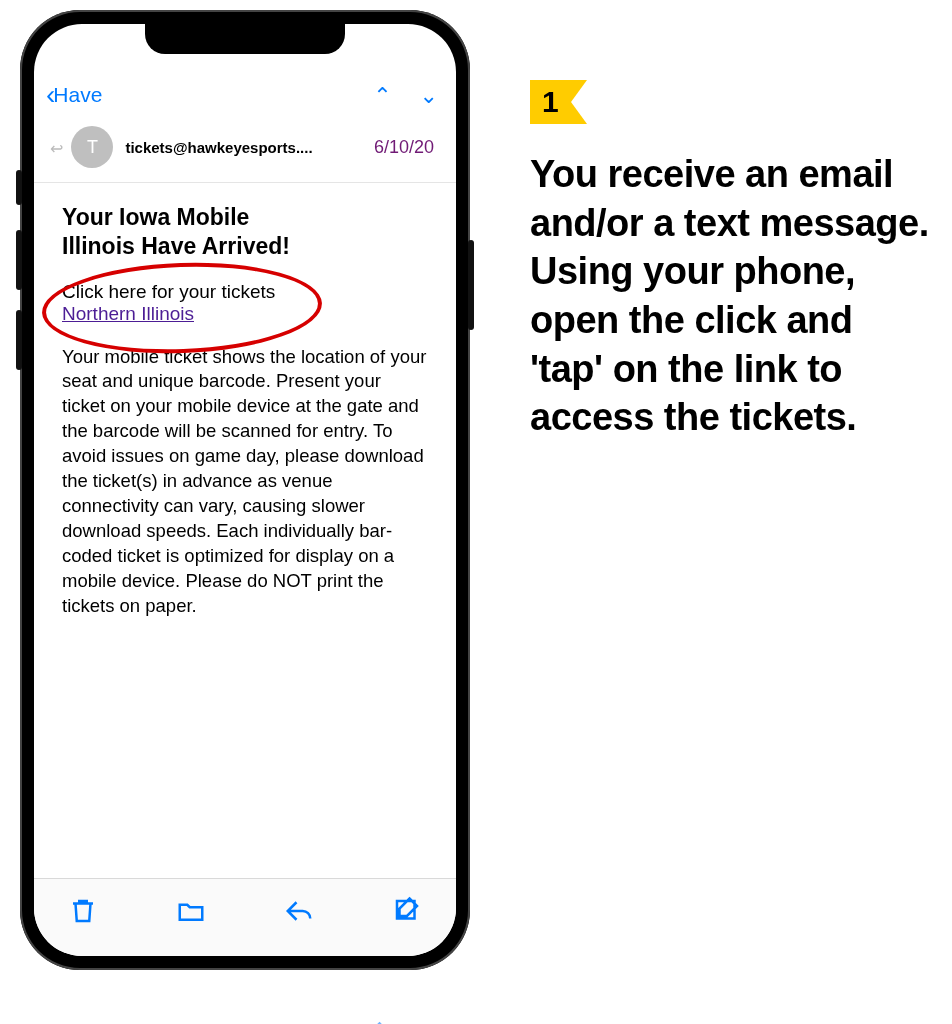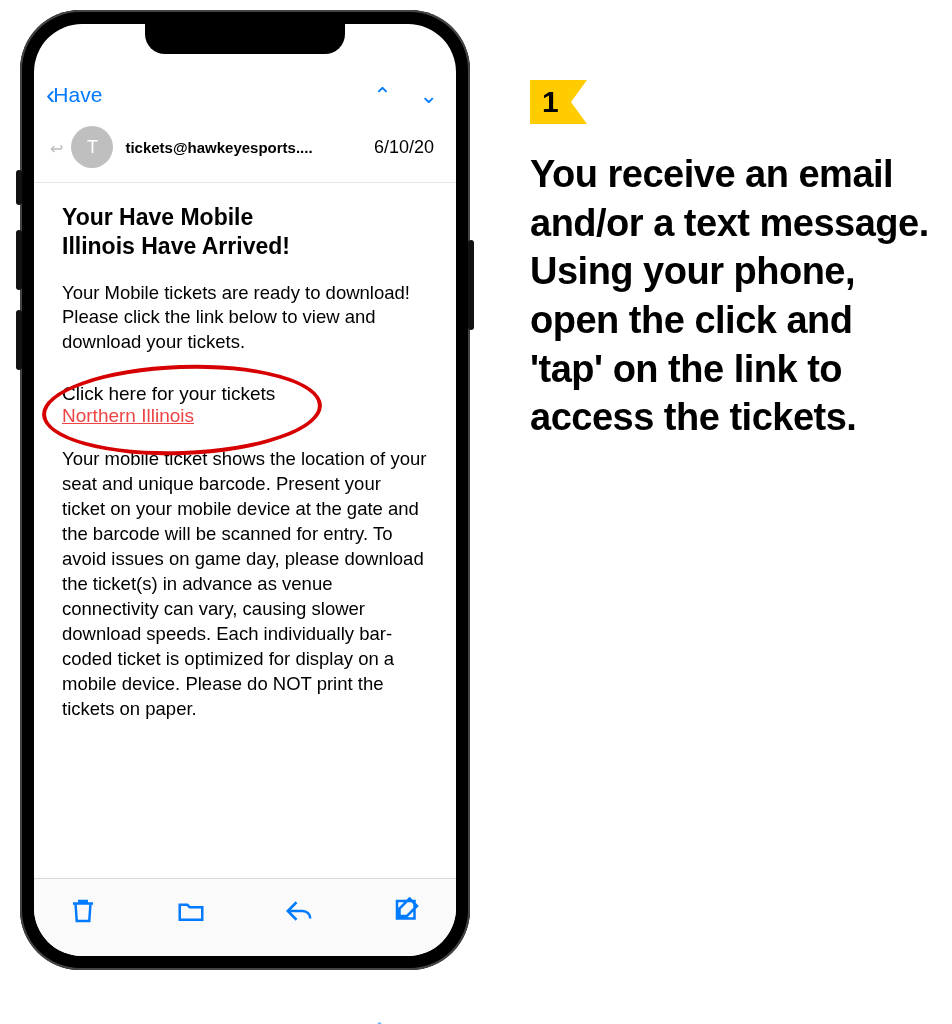--- a/index.html
+++ b/index.html
@@ -66,28 +66,28 @@
     margin-top: 6px;
   }
   .reply-arrow { color: #bbb; font-size: 16px; margin-right: 8px; margin-top: 2px; }
   .avatar {
     width: 42px; height: 42px; border-radius: 50%;
     background: #bfbfbf; color: #fff;
     display: flex; align-items: center; justify-content: center;
     font-size: 18px; margin-right: 12px;
   }
   .sender-name { font-weight: 700; font-size: 15px; flex: 1; }
-  .date { color: #000000; font-size: 18px; }
+  .date { color: #701a75; font-size: 18px; }
 
   .email-body { padding: 20px 28px 0 28px; color: #000; height: 720px; }
   .email-title { font-weight: 700; font-size: 23px; line-height: 1.25; margin-bottom: 20px; }
   .email-p { font-size: 18.5px; line-height: 1.35; margin-bottom: 28px; }
   .link-block { margin-bottom: 20px; position: relative; }
   .link-caption { font-size: 19px; }
-  .ticket-link { color: #ef4444; text-decoration: underline; font-size: 19px; }
+  .ticket-link { color: #4c1d95; text-decoration: underline; font-size: 19px; }
 
   .ellipse {
     position: absolute; border: 4px solid #d60000; border-radius: 50%;
     width: 280px; height: 90px;
     top: -18px; left: -20px;
     transform: rotate(-2deg);
     pointer-events: none;
   }
 
   .toolbar {
@@ -161,24 +161,23 @@
         <span class="reply-arrow">↩</span>
         <div class="avatar">
             <span>T</span>
           </div>
         <div class="sender-name">tickets@hawkeyesports....</div>
         <div class="date">6/10/20</div>
       </div>
 
       <div class="email-body">
         <div class="email-title">
-          <span>Your Have Mobile</span><br>
+          <span>Your Iowa Mobile</span><br>
           <span>Illinois Have Arrived!</span>
         </div>
-        <p class="email-p">Your Mobile tickets are ready to download! Please click the link below to view and download your tickets.</p>
 
         <div class="link-block">
           <div class="ellipse"></div>
           <div class="link-caption">Click here for your tickets</div>
           <a href="#" class="ticket-link">Northern Illinois</a>
         </div>
 
         <p class="email-p" style="margin-bottom:0">Your mobile ticket shows the location of your seat and unique barcode. Present your ticket on your mobile device at the gate and the barcode will be scanned for entry. To avoid issues on game day, please download the ticket(s) in advance as venue connectivity can vary, causing slower download speeds. Each individually bar-coded ticket is optimized for display on a mobile device. Please do NOT print the tickets on paper.</p>
       </div>
 

